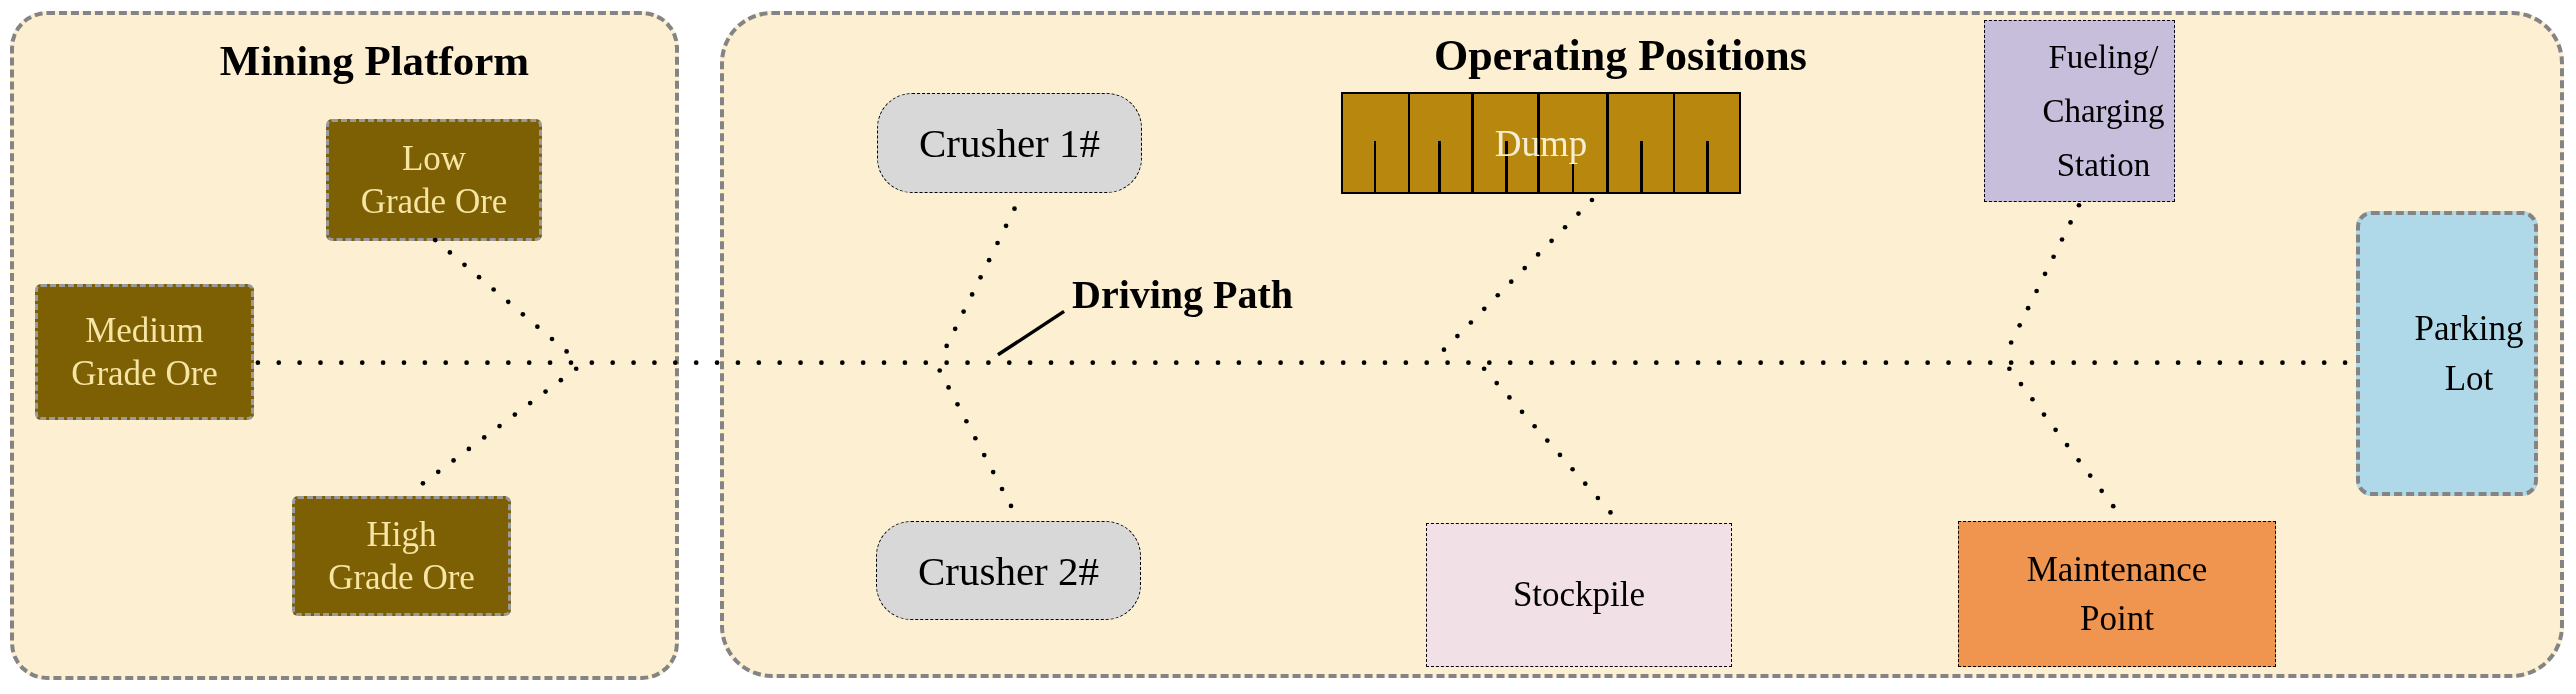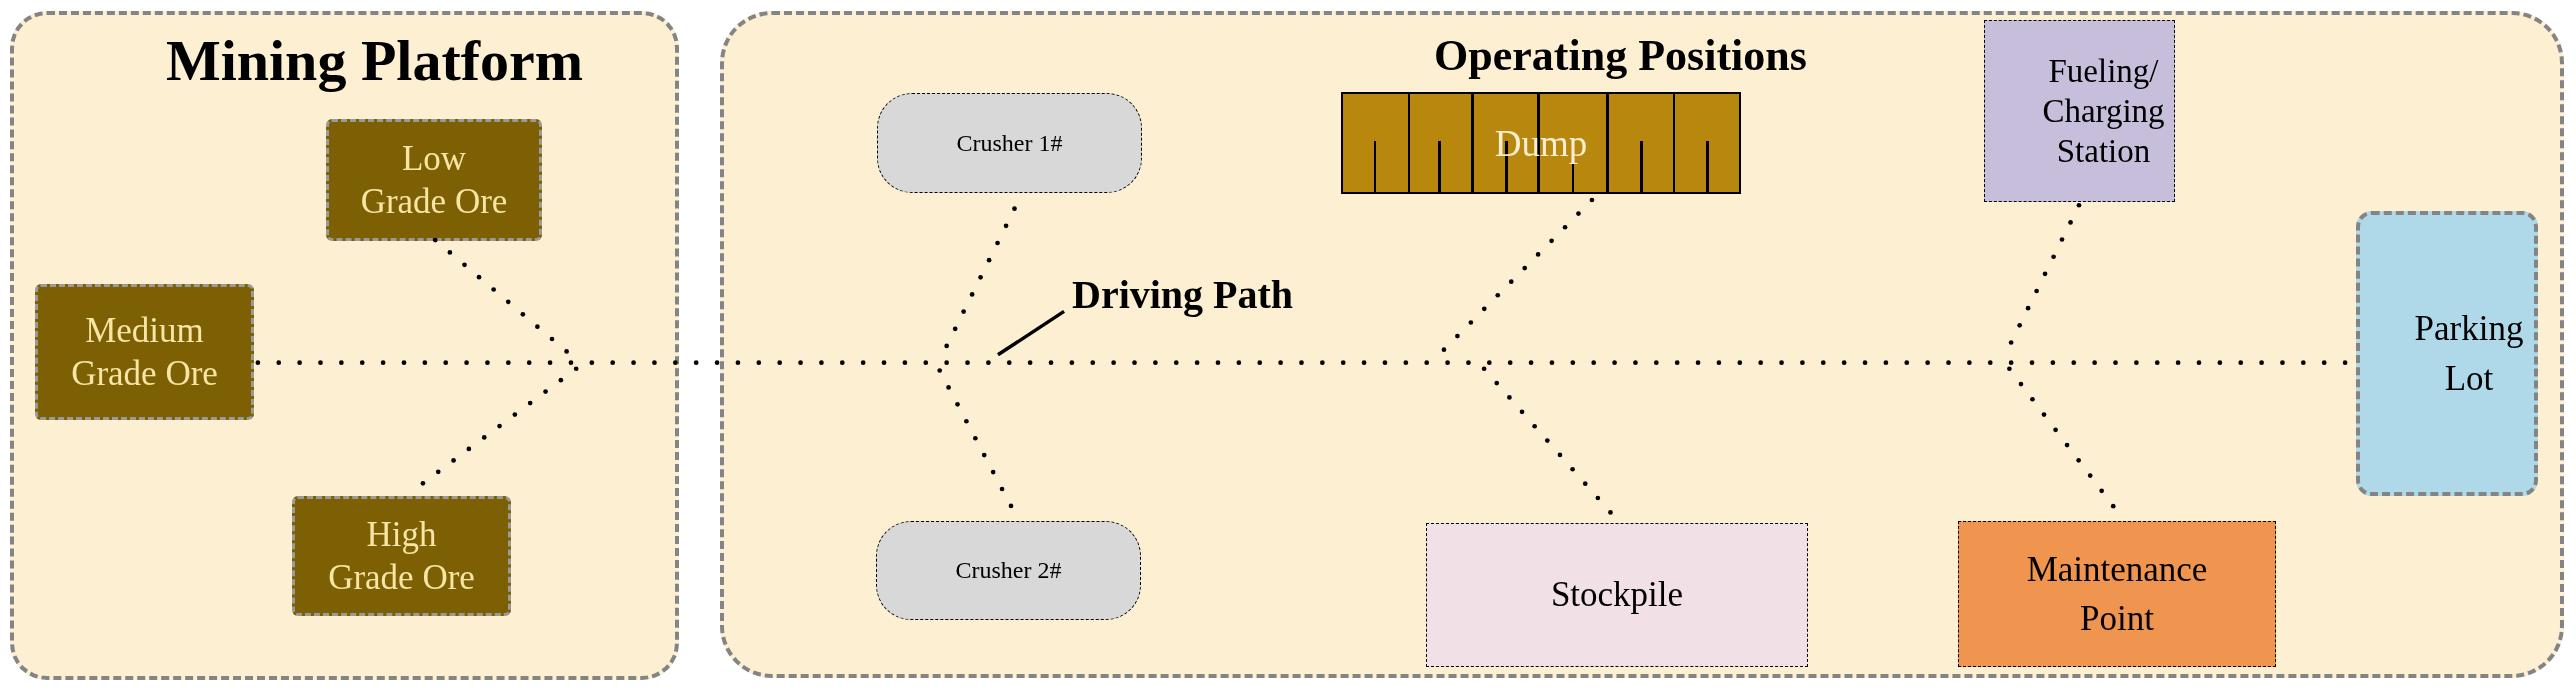--- a/index.html
+++ b/index.html
@@ -6,47 +6,47 @@
   *{box-sizing:border-box;}
   #stage{position:relative;width:2576px;height:694px;background:#ffffff;overflow:hidden;
          font-family:"Liberation Serif","DejaVu Serif",serif;}
 
   .panel{position:absolute;background:var(--panel_fill);border:4.3px dashed var(--panel_border);
          border-radius:37px;}
   #mining-panel{left:10.4px;top:11.3px;width:669px;height:669px;}
   #operating-panel{left:720px;top:11.3px;width:1844px;height:667px;border-radius:52px;}
 
   .panel-title{position:absolute;font-weight:bold;color:#000;text-align:center;
-               font-size:58px;line-height:45px;white-space:nowrap;}
+               font-size:43px;line-height:45px;white-space:nowrap;}
   #mining-title{left:157px;top:38px;width:435px;}
   #operating-title{left:1416px;top:33px;width:409px;font-size:44px;}
 
   .node{position:absolute;display:flex;flex-direction:column;justify-content:center;
         align-items:center;text-align:center;white-space:pre-line;color:#000;}
 
   .ore{background:var(--ore_fill);color:var(--ore_text);
        border:3.5px dashed #9a9a9a;border-radius:6px;font-size:35px;line-height:43px;}
   #node-low{left:326px;top:119px;width:216px;height:122px;}
   #node-medium{left:35px;top:284px;width:219px;height:136px;}
   #node-high{left:292px;top:496px;width:219px;height:120px;}
 
   .crusher{background:var(--crusher_fill);border:1.7px dashed #000;border-radius:35px;
-           font-size:24px;text-align:center;}
+           font-size:41px;text-align:center;}
   #node-crusher1{left:877px;top:93px;width:265px;height:100px;}
   #node-crusher2{left:876px;top:521px;width:265px;height:99px;}
 
   #node-dump{left:1341px;top:92px;width:400px;height:102px;background:var(--dump_fill);
              border:2.6px solid #000;}
   #node-dump .dump-label{position:relative;z-index:3;color:var(--dump_text);font-size:37px;text-align:right;}
   .dump-div{position:absolute;top:0;bottom:0;width:2.6px;background:#000;z-index:1;}
   .dump-tick{position:absolute;top:48%;bottom:0;width:2.6px;background:#000;z-index:1;}
 
   #node-fueling{left:1984px;top:20px;width:191px;height:182px;background:var(--fueling_fill);
-                border:1.7px dashed #000;font-size:33px;line-height:40px;padding-left:48px;}
-  #node-stockpile{left:1426px;top:523px;width:382px;height:144px;background:var(--stockpile_fill);
+                border:1.7px dashed #000;font-size:33px;line-height:54px;padding-left:48px;}
+  #node-stockpile{left:1426px;top:523px;width:306px;height:144px;background:var(--stockpile_fill);
                   border:1.7px dashed #000;font-size:35px;}
   #node-maintenance{left:1958px;top:521px;width:318px;height:146px;background:var(--maintenance_fill);
                     border:1.7px dashed #000;font-size:35px;line-height:49px;}
   #node-parking{left:2356px;top:211px;width:182px;height:285px;background:var(--parking_fill);
                 border:4.3px dashed var(--panel_border);border-radius:15.7px;
                 font-size:35px;line-height:50px;padding-left:44px;}
 
   #path-label{position:absolute;left:1072px;top:271px;font-weight:bold;font-size:40px;
               color:#000000;white-space:nowrap;}
 

